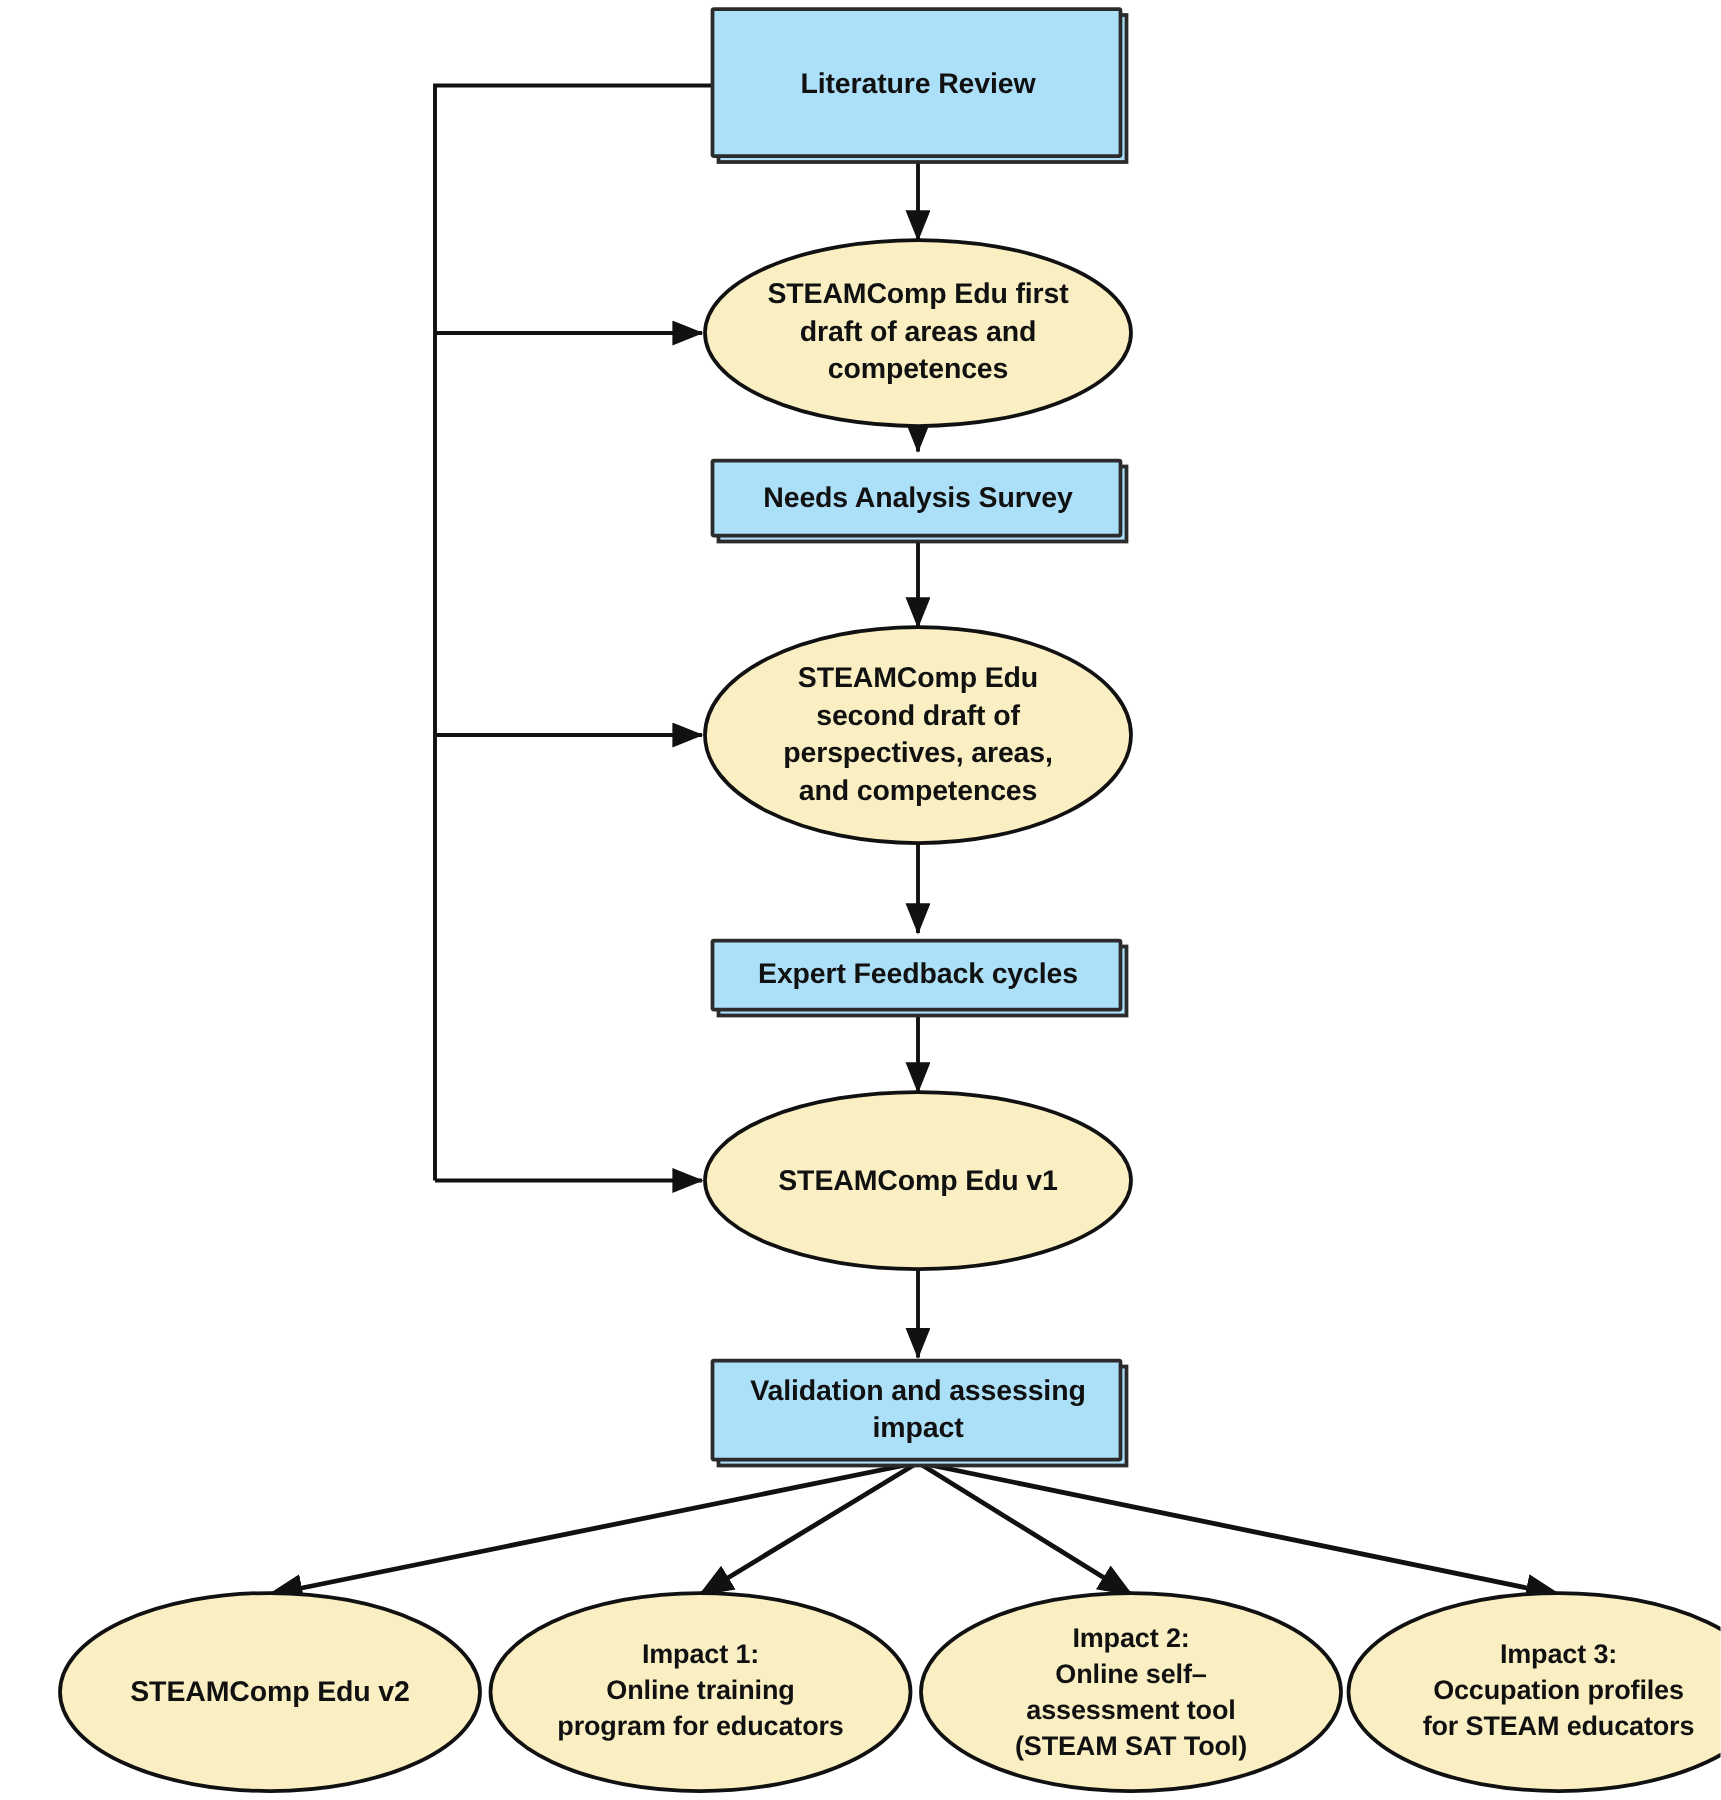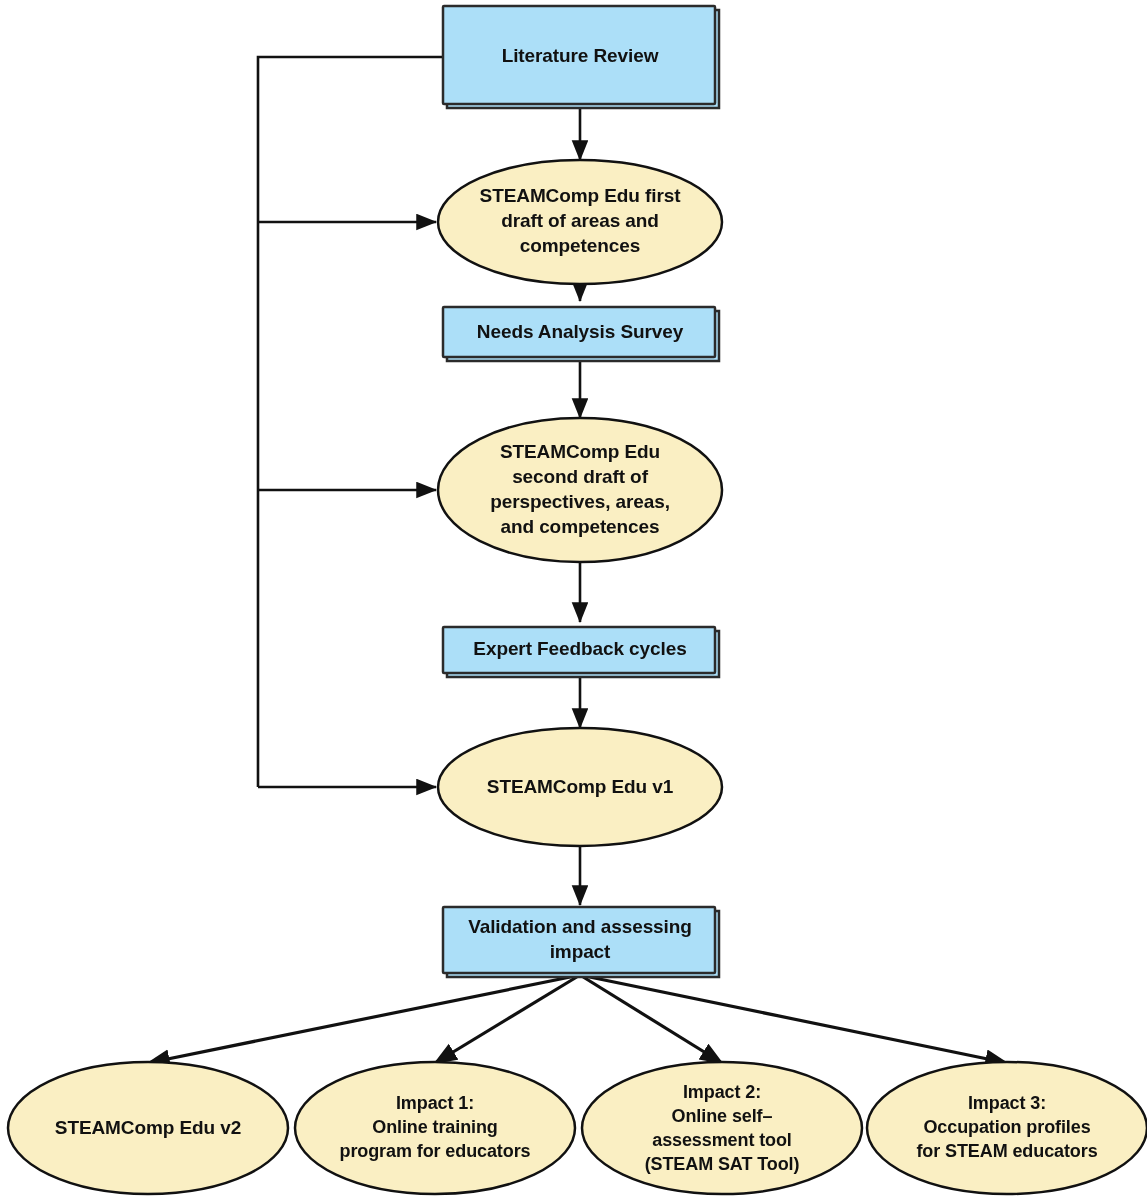--- a/index.html
+++ b/index.html
@@ -10,20 +10,21 @@
   body {
     width: 1147px;
     height: 1200px;
     font-family: "Liberation Sans", sans-serif;
     overflow: hidden;
   }
   #diagram-root {
     position: relative;
     width: 994px;
     height: 1200px;
+    margin-left: 32px;
   }
   svg.flow {
     display: block;
     width: 1147px;
     height: 1200px;
   }
   .node-process rect {
     fill: #ACDFF8;
     stroke: #2b2b2b;
     stroke-width: 2.5;

